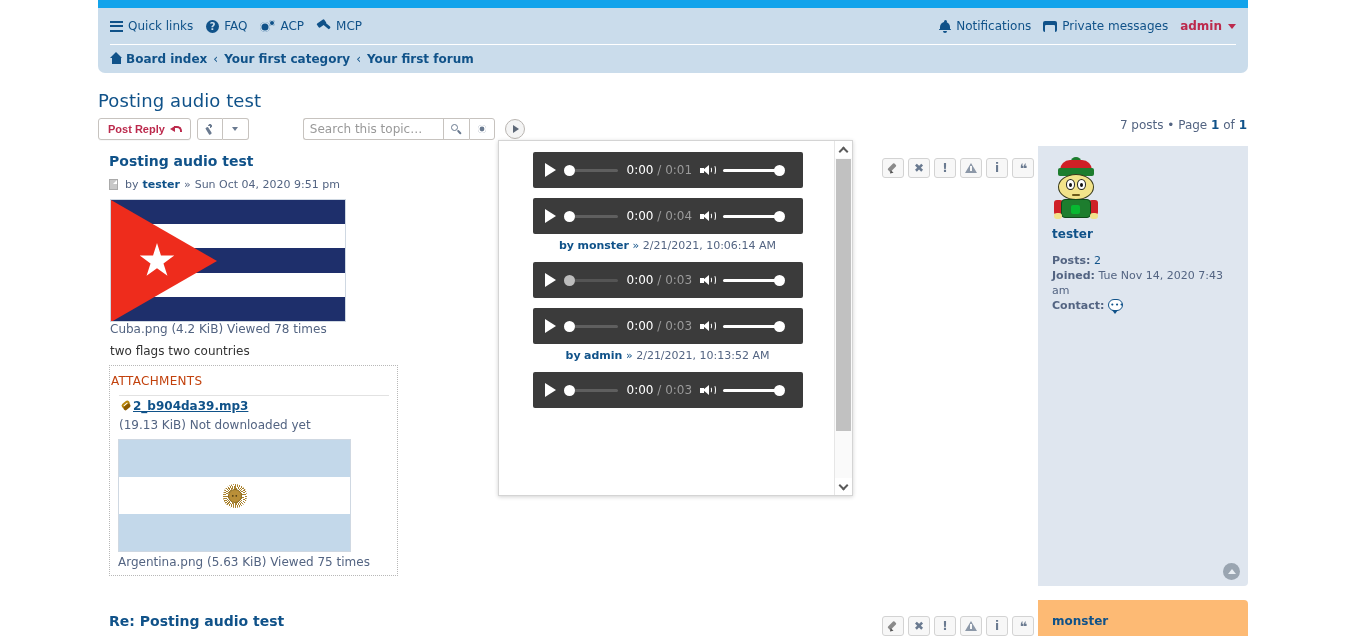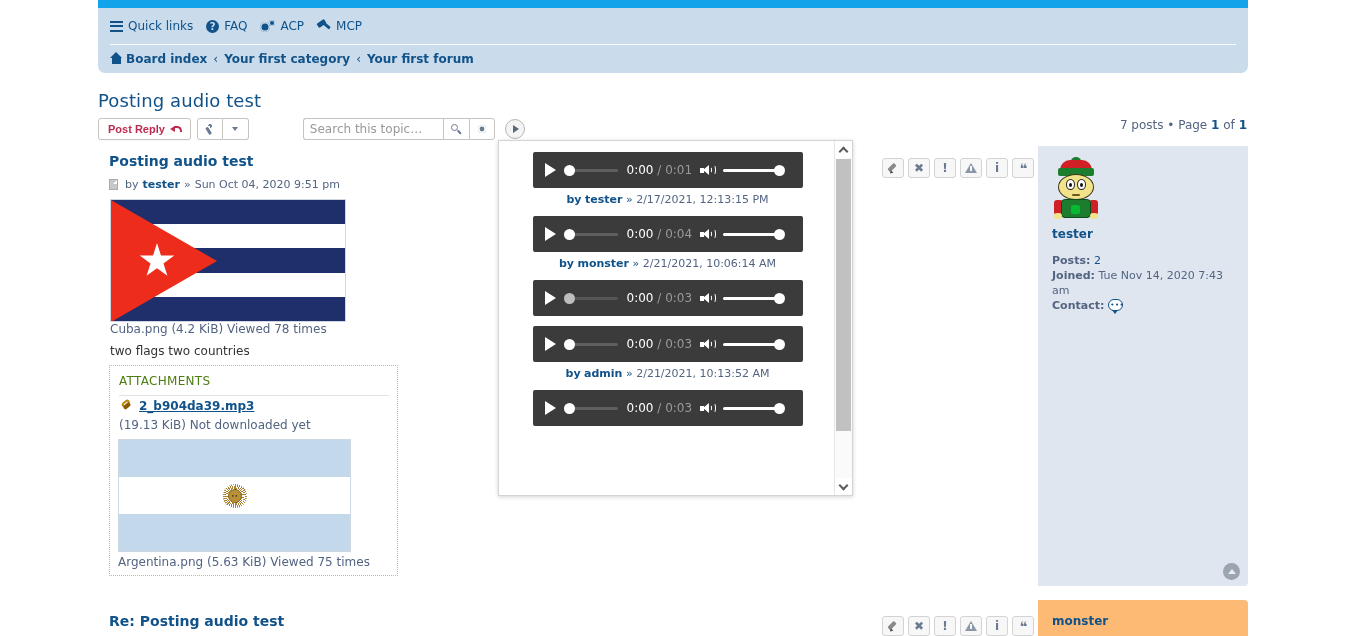--- a/index.html
+++ b/index.html
@@ -299,28 +299,28 @@
     position:absolute; font-size:12px; color:#536482;
   }
   .cap-cuba { left:110px; top:322px; }
   .post-text { position:absolute; left:110px; top:344px; font-size:12px; color:#333; }
 
   .attach-box {
     position:absolute; left:109px; top:365px; width:289px; height:211px;
     background:#fff; border:1px dotted #b8b8b8;
   }
   .attach-title {
-    position:absolute; left:9px; top:8px; font-size:12px; color:#4d7c0f;
+    position:absolute; left:1px; top:8px; font-size:12px; color:#c2410c;
     letter-spacing:0.3px;
   }
   .attach-rule {
     position:absolute; left:9px; top:29px; width:270px; height:1px; background:#e2e2e2;
   }
   .attach-file {
-    position:absolute; left:9px; top:33px; display:flex; gap:6px;
+    position:absolute; left:9px; top:33px; display:flex; align-items:center; 
   }
   .ic-paperclip { display:inline-block; width:14px; height:13px; position:relative; }
   .ic-paperclip .pc1 {
     position:absolute; left:2px; top:2px; width:9px; height:4.5px;
     border:2px solid #b8860b; border-radius:4px; transform:rotate(-40deg);
   }
   .ic-paperclip .pc2 {
     position:absolute; left:4px; top:5px; width:8px; height:4px;
     border:2px solid #8b5a00; border-radius:3px; transform:rotate(-40deg);
   }
@@ -545,20 +545,39 @@
               <span class="g2"></span>
             </span>
           <span>ACP</span>
         </a>
         <a class="navlink" href="#">
           <span class="ic-hammer">
               <span class="hd"></span>
               <span class="hh"></span>
             </span>
           <span>MCP</span>
+        </a>
+      </div>
+      <div class="right">
+        <a class="navlink" href="#">
+          <span class="ic-bell">
+              <span class="t"></span>
+              <span class="b"></span>
+              <span class="f"></span>
+              <span class="c"></span>
+            </span>
+          <span>Notifications</span>
+        </a>
+        <a class="navlink" href="#">
+          <span class="ic-env"></span>
+          <span>Private messages</span>
+        </a>
+        <a class="navlink admin" href="#">
+          <span>admin</span>
+          <span class="ic-caret-d"></span>
         </a>
       </div>
     </div>
     <div class="breadcrumb-bar">
       <a class="crumb" href="#">
         <span class="ic-home"><span class="roof"></span><span class="body"></span></span><span>Board index</span>
       </a>
       <span class="crumb-sep">‹</span>
       <a class="crumb" href="#">Your first category</a>
       <span class="crumb-sep">‹</span>
@@ -776,21 +795,20 @@
                 <span class="body"></span>
                 <span class="cone"></span>
                 <span class="w1"></span>
                 <span class="w2"></span>
               </span>
               <span class="pl-vol">
                 <span class="vtrack"></span>
                 <span class="vknob"></span>
               </span>
             </div>
-            <div class="ov-meta"><b>by</b> <b>tester</b> <span class="sep">»</span> <span>2/17/2021, 12:13:15 PM</span></div>
           </div>
           <div class="ov-item">
             <div class="player">
               <span class="pl-play"></span>
               <span class="pl-seek">
                 <span class="track"></span>
                 <span class="knob"></span>
               </span>
               <span class="pl-time"><span>0:00</span><span class="tot"> / </span><span class="tot">0:04</span></span>
               <span class="pl-spk">

